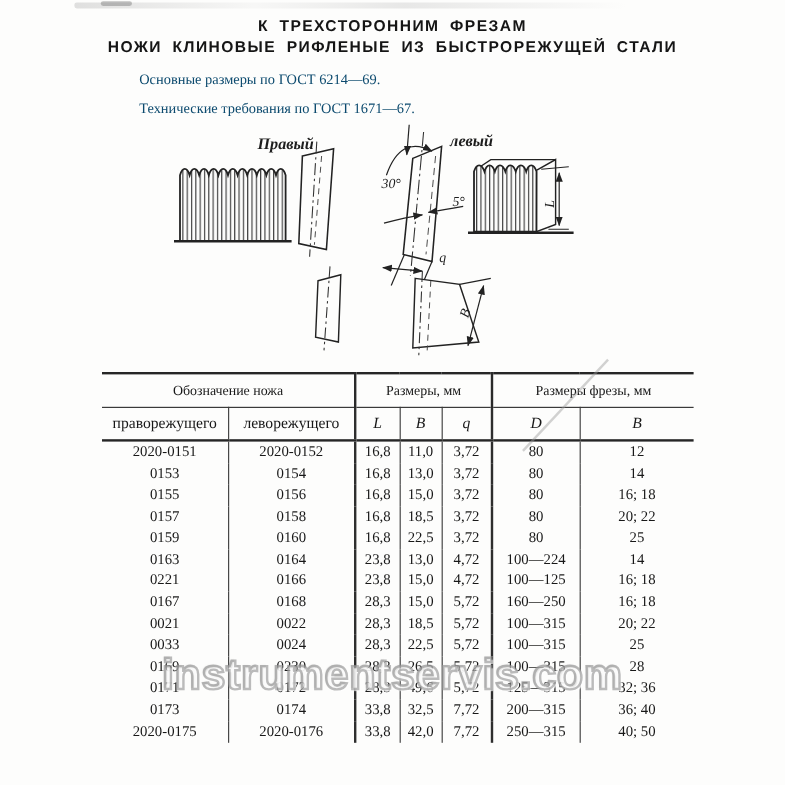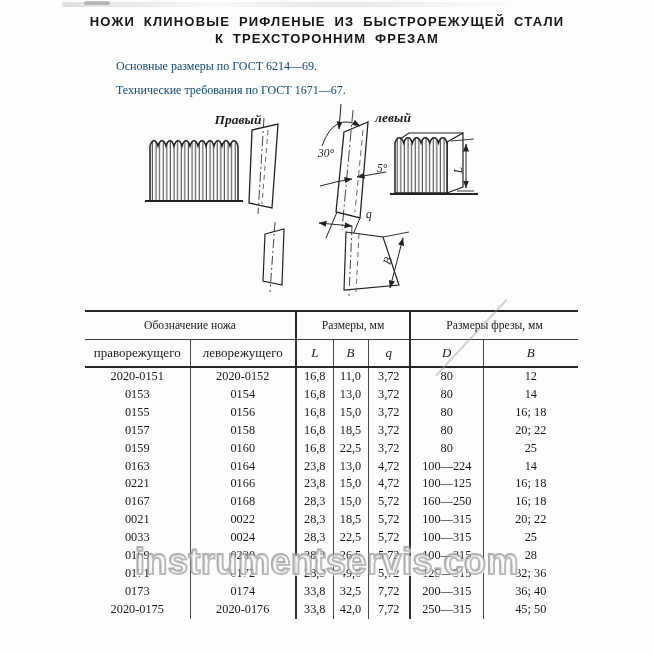--- a/index.html
+++ b/index.html
@@ -37,22 +37,22 @@
 </style>
 </head>
 <body>
 
 <div class="page">
 
   <div class="streak"></div>
   <div class="speck"></div>
 
   <div class="title">
+    <div>К ТРЕХСТОРОННИМ ФРЕЗАМ</div>
     <div>НОЖИ КЛИНОВЫЕ РИФЛЕНЫЕ ИЗ БЫСТРОРЕЖУЩЕЙ СТАЛИ</div>
-    <div>К ТРЕХСТОРОННИМ ФРЕЗАМ</div>
   </div>
 
   <div class="subtitle">
     <div>Основные размеры по ГОСТ 6214—69.</div>
     <div>Технические требования по ГОСТ 1671—67.</div>
   </div>
 
   <svg class="drawing-svg" width="654" height="210" viewBox="0 100 654 210">
     <defs>
       <pattern id="ribs" width="3.6" height="4" patternUnits="userSpaceOnUse">
@@ -264,21 +264,21 @@
           <td class="c5">200—315</td>
           <td class="c6">36; 40</td>
         </tr>
         <tr>
           <td class="c0">2020-0175</td>
           <td class="c1">2020-0176</td>
           <td class="c2">33,8</td>
           <td class="c3">42,0</td>
           <td class="c4">7,72</td>
           <td class="c5">250—315</td>
-          <td class="c6">45; 50</td>
+          <td class="c6">40; 50</td>
         </tr>
       </tbody>
   </table>
 
   <div class="crease"></div>
 
   <div class="watermark">instrumentservis.com</div>
 
 </div>
 

